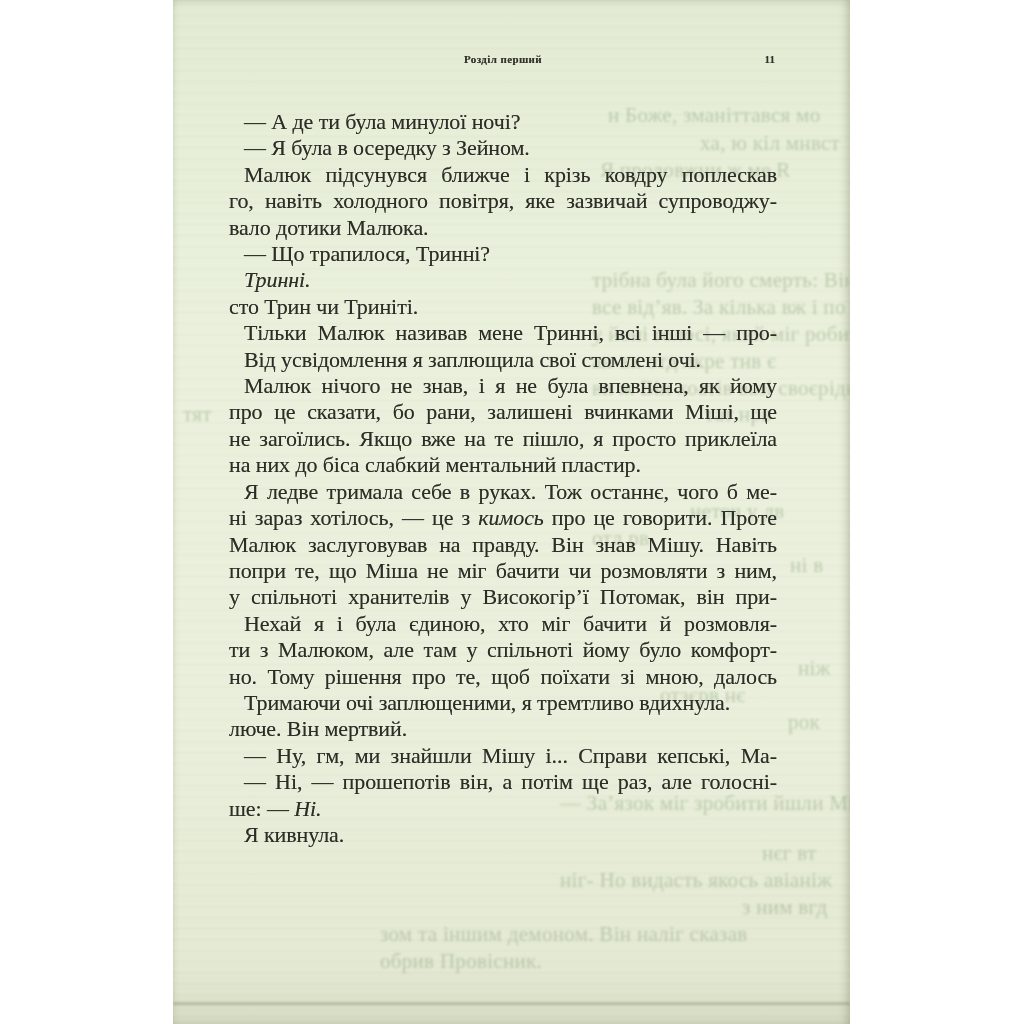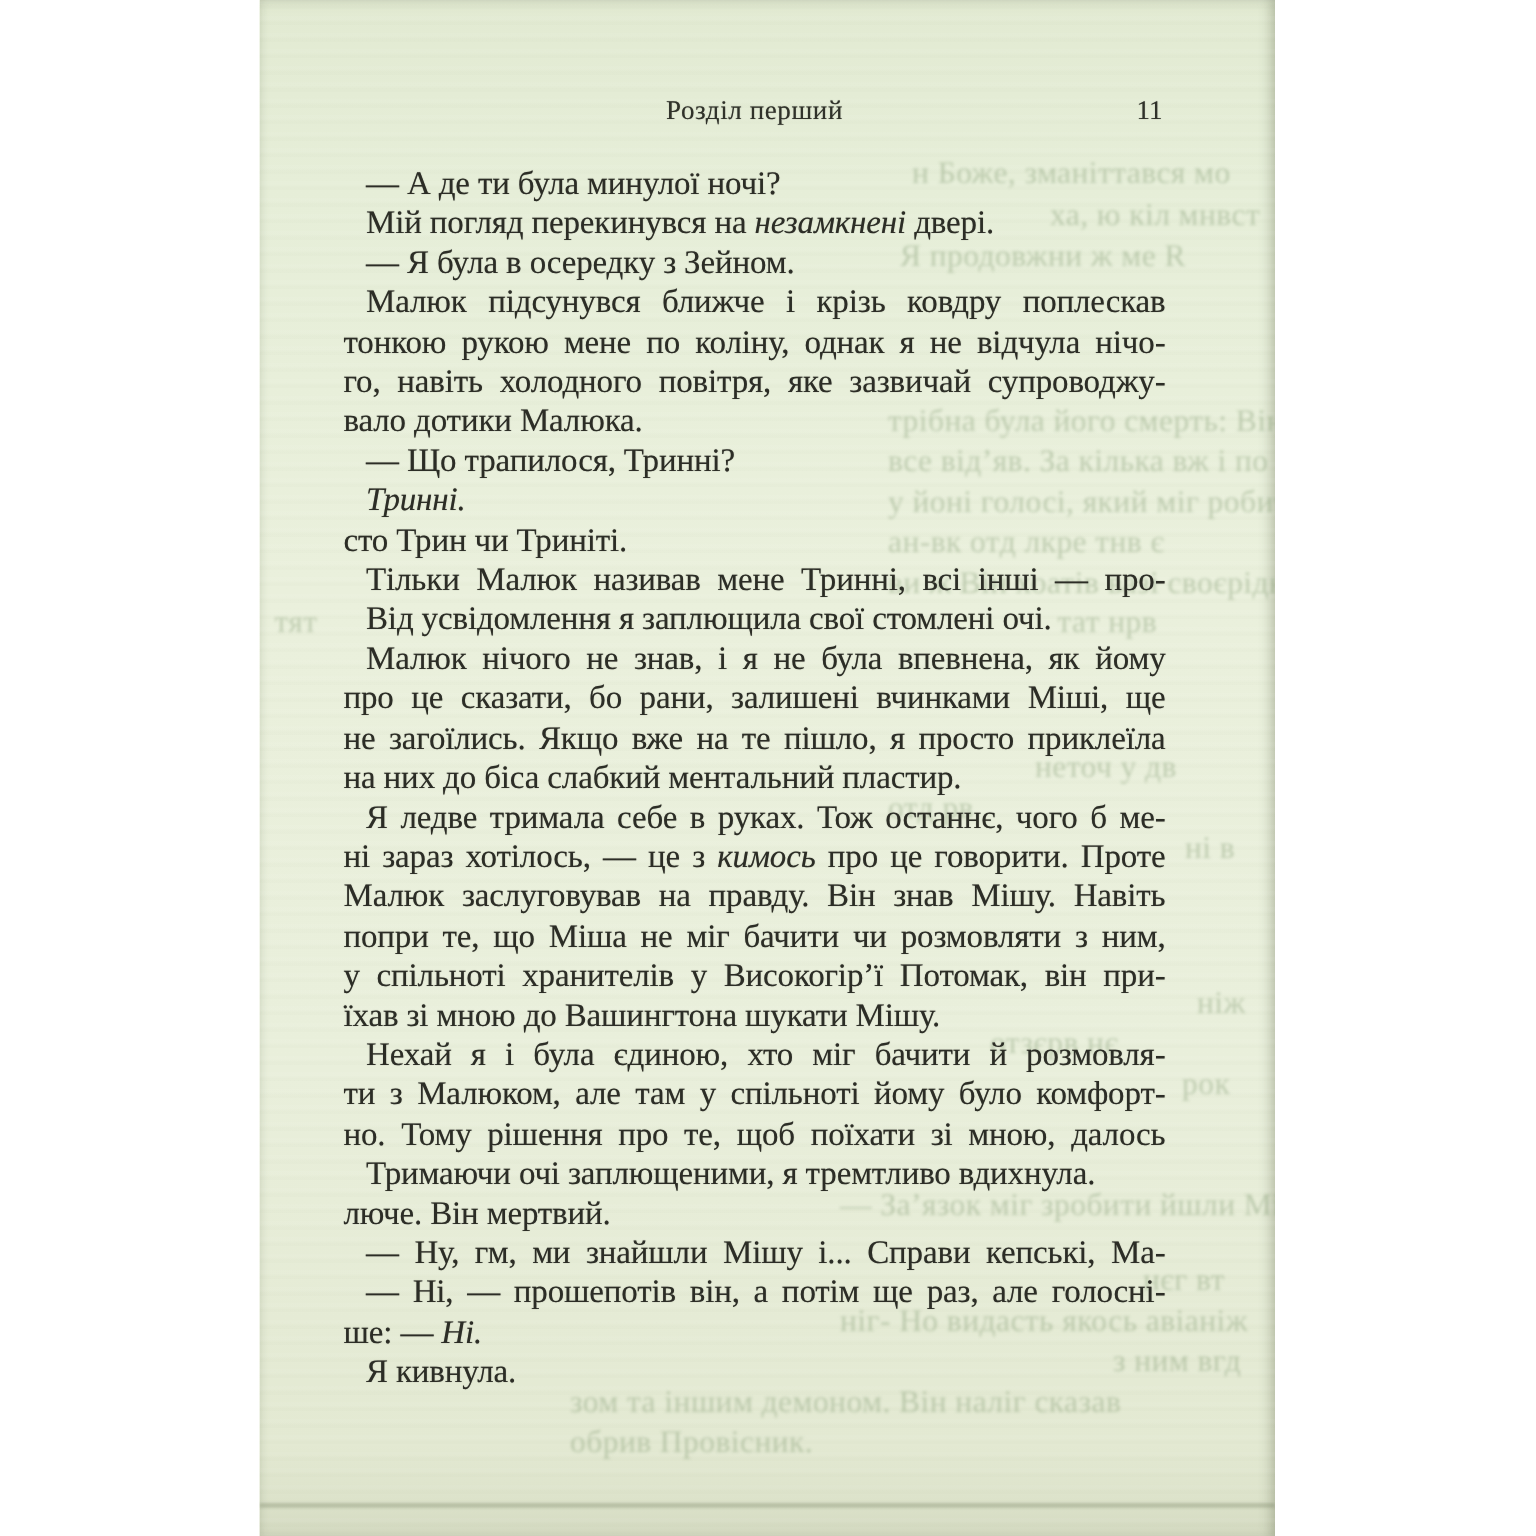--- a/index.html
+++ b/index.html
@@ -24,22 +24,22 @@
   .paper-texture{
     position:absolute;inset:0;pointer-events:none;
     background:repeating-linear-gradient(180deg,
       rgba(255,255,255,0.045) 0 2px, rgba(120,130,95,0.02) 4px 6px, transparent 6px 11px);
   }
   .bottom-crease{
     position:absolute;left:0;right:0;top:1002px;height:3px;
     background:rgba(118,128,96,0.38);filter:blur(1.2px);
   }
   .header{
-    position:absolute;top:63px;left:56px;width:548px;height:20px;
-    font-size:18px;font-weight:normal;color:#30322a;
+    position:absolute;top:53px;left:56px;width:548px;height:20px;
+    font-size:11px;font-weight:bold;color:#30322a;
     text-shadow:0 0 0.6px rgba(48,50,42,0.55);
   }
   .chapter-title{
     position:absolute;left:0;right:0;text-align:center;
     letter-spacing:0.4px;
   }
   .page-number{position:absolute;right:2px;top:0;margin-left:15px;}
   .text-block{
     position:absolute;left:56px;top:109px;width:548px;
     font-size:22px;line-height:26.4px;color:#2c2d26;
@@ -92,41 +92,38 @@
         <div class="bleed" style="left: 207px; top: 949px;">обрив Провісник.</div>
       </div>
 
     <div class="header">
       <div class="chapter-title">Розділ перший</div>
       <div class="page-number">11</div>
     </div>
 
     <div class="text-block" id="text-block">
         <div class="line ind">— А де ти була минулої ночі?</div>
-        <div class="line ind">Мій погляд перекинувся на <em>незамкнені</em> двері.</div>
         <div class="line ind">— Я була в осередку з Зейном.</div>
         <div class="line ind just">Малюк підсунувся ближче і крізь ковдру поплескав</div>
-        <div class="line just">тонкою рукою мене по коліну, однак я не відчула нічо-</div>
         <div class="line just">го, навіть холодного повітря, яке зазвичай супроводжу-</div>
         <div class="line">вало дотики Малюка.</div>
         <div class="line ind">— Що трапилося, Тринні?</div>
         <div class="line ind"><em>Тринні.</em></div>
         <div class="line">сто Трин чи Триніті.</div>
         <div class="line ind just">Тільки Малюк називав мене Тринні, всі інші — про-</div>
         <div class="line ind">Від усвідомлення я заплющила свої стомлені очі.</div>
         <div class="line ind just">Малюк нічого не знав, і я не була впевнена, як йому</div>
         <div class="line just">про це сказати, бо рани, залишені вчинками Міші, ще</div>
         <div class="line just">не загоїлись. Якщо вже на те пішло, я просто приклеїла</div>
         <div class="line">на них до біса слабкий ментальний пластир.</div>
         <div class="line ind just">Я ледве тримала себе в руках. Тож останнє, чого б ме-</div>
         <div class="line just">ні зараз хотілось, — це з <em>кимось</em> про це говорити. Проте</div>
         <div class="line just">Малюк заслуговував на правду. Він знав Мішу. Навіть</div>
         <div class="line just">попри те, що Міша не міг бачити чи розмовляти з ним,</div>
         <div class="line just">у спільноті хранителів у Високогір’ї Потомак, він при-</div>
-        <div class="line">їхав зі мною до Вашингтона шукати Мішу.</div>
         <div class="line ind just">Нехай я і була єдиною, хто міг бачити й розмовля-</div>
         <div class="line just">ти з Малюком, але там у спільноті йому було комфорт-</div>
         <div class="line just">но. Тому рішення про те, щоб поїхати зі мною, далось</div>
         <div class="line ind">Тримаючи очі заплющеними, я тремтливо вдихнула.</div>
         <div class="line">люче. Він мертвий.</div>
         <div class="line ind just">— Ну, гм, ми знайшли Мішу і... Справи кепські, Ма-</div>
         <div class="line ind just">— Ні, — прошепотів він, а потім ще раз, але голосні-</div>
         <div class="line">ше: — <em>Ні.</em></div>
         <div class="line ind">Я кивнула.</div>
       </div>

